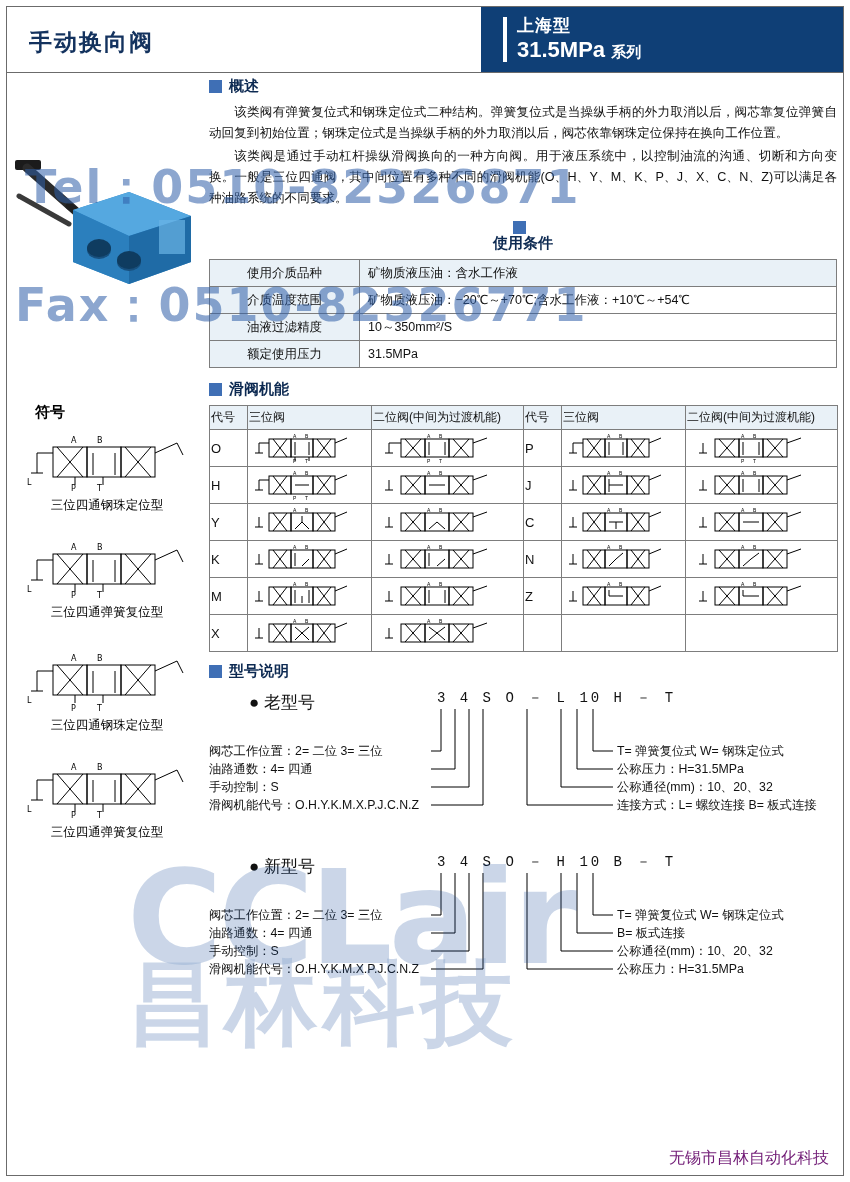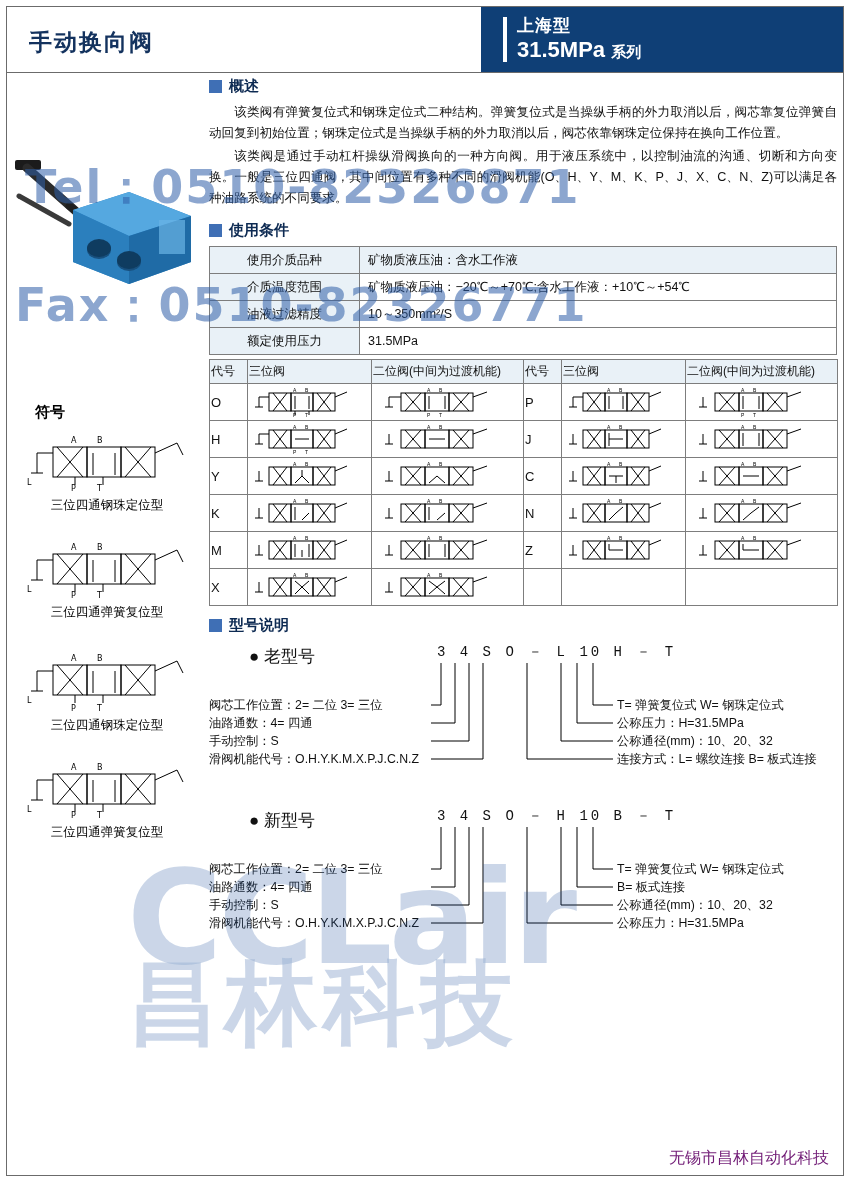--- a/index.html
+++ b/index.html
@@ -263,21 +263,21 @@
 
   <div class="content">
 
     <div class="sec-head">
       <span class="sq"></span>
       <span class="tx">概述</span>
     </div>
     <p class="para">该类阀有弹簧复位式和钢珠定位式二种结构。弹簧复位式是当操纵手柄的外力取消以后，阀芯靠复位弹簧自动回复到初始位置；钢珠定位式是当操纵手柄的外力取消以后，阀芯依靠钢珠定位保持在换向工作位置。</p>
     <p class="para">该类阀是通过手动杠杆操纵滑阀换向的一种方向阀。用于液压系统中，以控制油流的沟通、切断和方向变换。一般是三位四通阀，其中间位置有多种不同的滑阀机能(O、H、Y、M、K、P、J、X、C、N、Z)可以满足各种油路系统的不同要求。</p>
 
-    <div class="sec-head" style="margin-top:12px;">
+    <div class="sec-head" style="margin-top:12px;flex-direction:column;">
       <span class="sq"></span>
       <span class="tx">使用条件</span>
     </div>
     <table class="cond-table">
       <tbody>
           <tr>
         <td class="k">使用介质品种</td>
         <td class="v">矿物质液压油：含水工作液</td>
       </tr>
       <tr>
@@ -288,20 +288,24 @@
         <td class="k">油液过滤精度</td>
         <td class="v">10～350mm²/S</td>
       </tr>
       <tr>
         <td class="k">额定使用压力</td>
         <td class="v">31.5MPa</td>
       </tr>
     </tbody>
       </table>
 
+    <div class="sec-head" style="margin-top:12px;">
+      <span class="sq"></span>
+      <span class="tx">滑阀机能</span>
+    </div>
 
     <table class="func-table">
       <colgroup>
         <col style="width:38px">
           <col style="width:124px">
           <col style="width:152px">
         <col style="width:38px">
           <col style="width:124px">
           <col style="width:152px">
       </colgroup>

